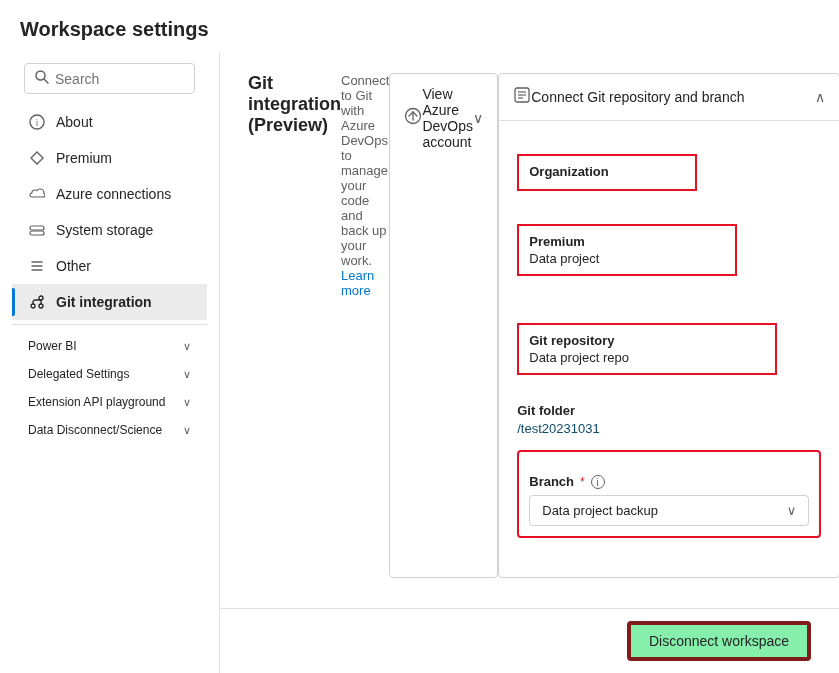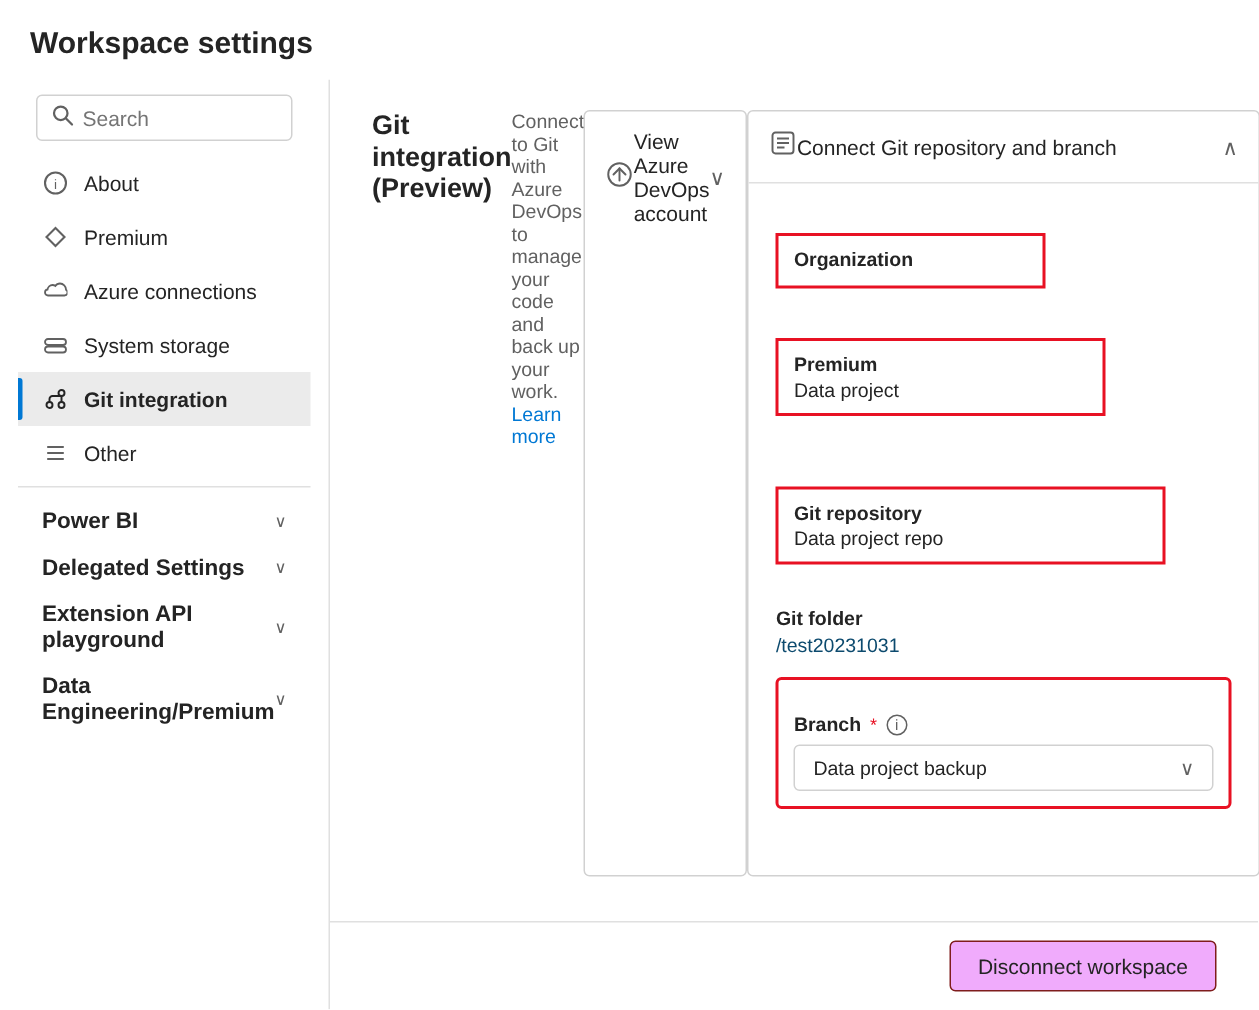--- a/index.html
+++ b/index.html
@@ -85,22 +85,22 @@
       border-radius: 0 2px 2px 0;
     }
     .sidebar-section {
       padding: 10px 16px 4px 16px;
       display: flex;
       align-items: center;
       justify-content: space-between;
       cursor: pointer;
     }
     .sidebar-section-label {
-      font-size: 15px;
-      font-weight: 700;
+      font-size: 12px;
+      font-weight: 400;
       color: #242424;
     }
     .sidebar-icon {
       width: 18px;
       height: 18px;
       display: flex;
       align-items: center;
       justify-content: center;
       color: #616161;
       flex-shrink: 0;
@@ -241,22 +241,22 @@
     }
     .footer {
       display: flex;
       justify-content: flex-end;
       padding: 12px 28px;
       border-top: 1px solid #e0e0e0;
     }
     .btn-disconnect {
       padding: 8px 18px;
       border-radius: 4px;
-      border: 1px solid #7f1d1d;
-      background: #f0abfc;
+      border: 4px solid #7f1d1d;
+      background: #86efac;
       color: #242424;
       font-size: 14px;
       font-weight: 500;
       cursor: pointer;
     }
     .divider {
       height: 1px;
       background: #e0e0e0;
       margin: 4px 0;
     }
@@ -313,63 +313,63 @@
       <div class="sidebar-item">
         <span class="sidebar-icon">
           <svg width="16" height="16" viewBox="0 0 16 16" fill="none">
               <rect x="1" y="4" width="14" height="4" rx="2" stroke="#616161" stroke-width="1.2"></rect>
               <rect x="1" y="9" width="14" height="4" rx="2" stroke="#616161" stroke-width="1.2"></rect>
             </svg>
         </span>
         <span>System storage</span>
       </div>
 
+      <div class="sidebar-item">
+        <span class="sidebar-icon">
+          <svg width="16" height="16" viewBox="0 0 16 16" fill="none">
+              <line x1="3" y1="4" x2="13" y2="4" stroke="#616161" stroke-width="1.4" stroke-linecap="round"></line>
+              <line x1="3" y1="8" x2="13" y2="8" stroke="#616161" stroke-width="1.4" stroke-linecap="round"></line>
+              <line x1="3" y1="12" x2="13" y2="12" stroke="#616161" stroke-width="1.4" stroke-linecap="round"></line>
+            </svg>
+        </span>
+        <span>Other</span>
+      </div>
+
       <div class="sidebar-item active">
         <span class="sidebar-icon">
           <svg width="16" height="16" viewBox="0 0 16 16" fill="none">
               <circle cx="4" cy="12" r="2" stroke="#242424" stroke-width="1.3"></circle>
               <circle cx="12" cy="4" r="2" stroke="#242424" stroke-width="1.3"></circle>
               <circle cx="12" cy="12" r="2" stroke="#242424" stroke-width="1.3"></circle>
               <path d="M4 10V8C4 6.9 4.9 6 6 6H12V6" stroke="#242424" stroke-width="1.3"></path>
               <line x1="12" y1="6" x2="12" y2="10" stroke="#242424" stroke-width="1.3"></line>
             </svg>
         </span>
         <span>Git integration</span>
       </div>
 
-      <div class="sidebar-item">
-        <span class="sidebar-icon">
-          <svg width="16" height="16" viewBox="0 0 16 16" fill="none">
-              <line x1="3" y1="4" x2="13" y2="4" stroke="#616161" stroke-width="1.4" stroke-linecap="round"></line>
-              <line x1="3" y1="8" x2="13" y2="8" stroke="#616161" stroke-width="1.4" stroke-linecap="round"></line>
-              <line x1="3" y1="12" x2="13" y2="12" stroke="#616161" stroke-width="1.4" stroke-linecap="round"></line>
-            </svg>
-        </span>
-        <span>Other</span>
-      </div>
-
       <div class="divider"></div>
 
       <div class="sidebar-section">
         <span class="sidebar-section-label">Power BI</span>
         <span class="chevron-icon">∨</span>
       </div>
 
       <div class="sidebar-section">
         <span class="sidebar-section-label">Delegated Settings</span>
         <span class="chevron-icon">∨</span>
       </div>
 
       <div class="sidebar-section">
         <span class="sidebar-section-label">Extension API playground</span>
         <span class="chevron-icon">∨</span>
       </div>
 
       <div class="sidebar-section">
-        <span class="sidebar-section-label">Data Engineering/Premium</span>
+        <span class="sidebar-section-label">Data Disconnect/Science</span>
         <span class="chevron-icon">∨</span>
       </div>
 
     </div>
 
     <div style="flex:1; display:flex; flex-direction:column; overflow:hidden;">
       <div class="content">
 
         <div class="content-title">Git integration (Preview)</div>
         <div class="content-subtitle">

